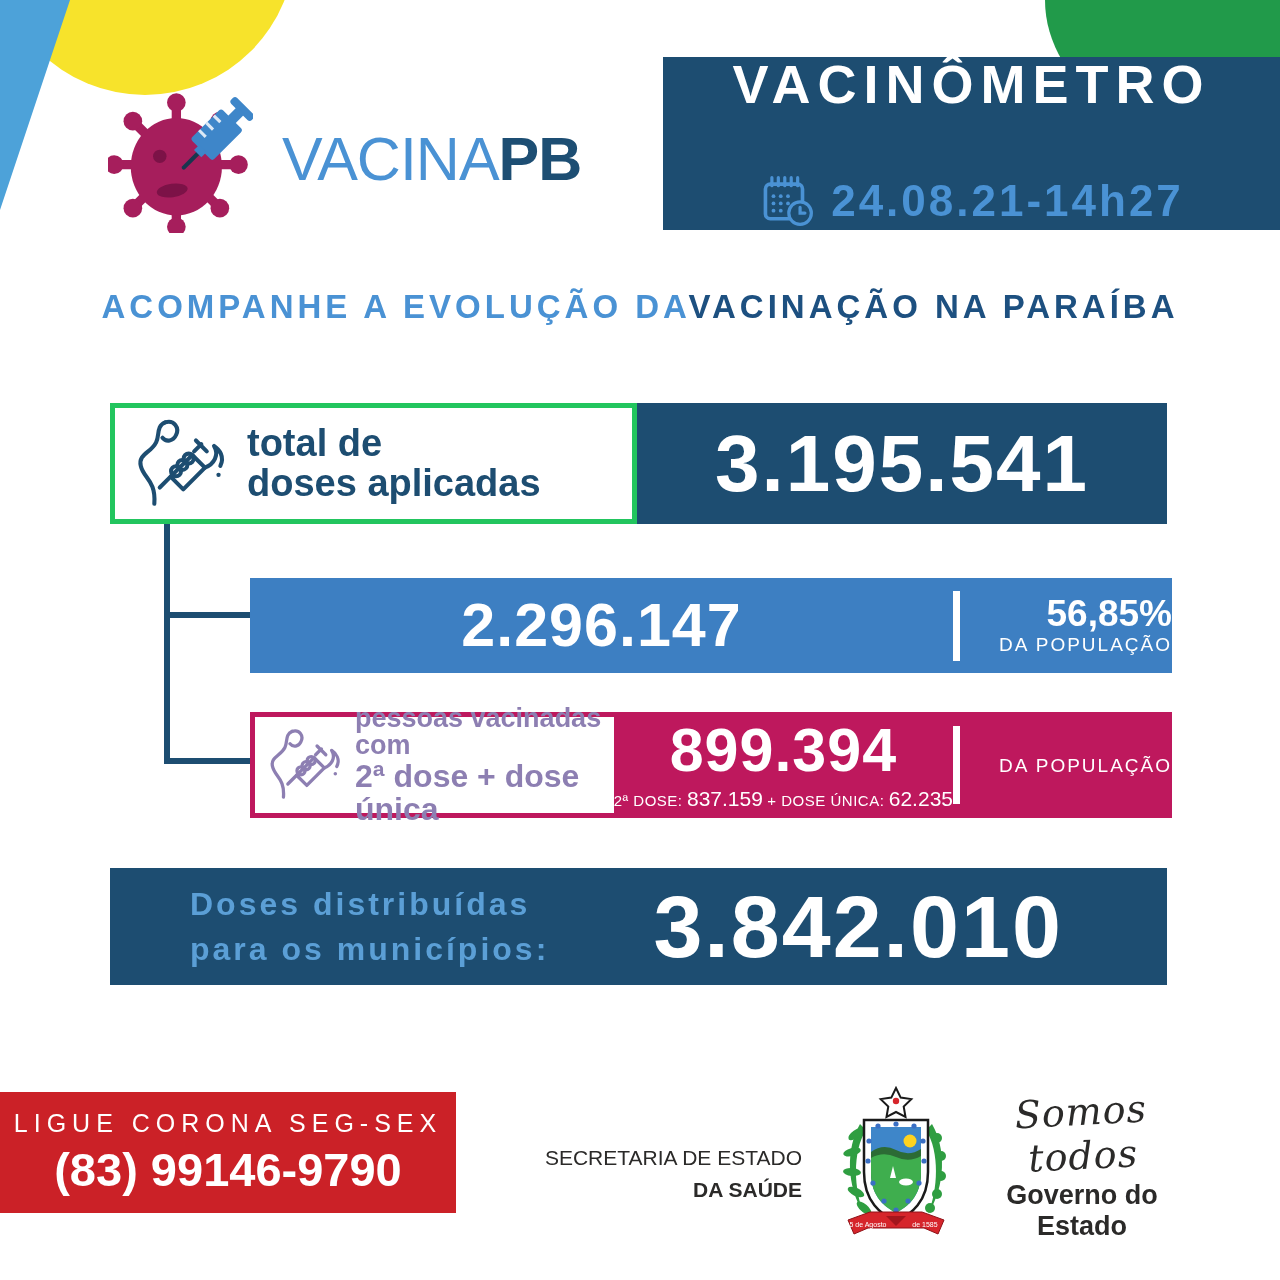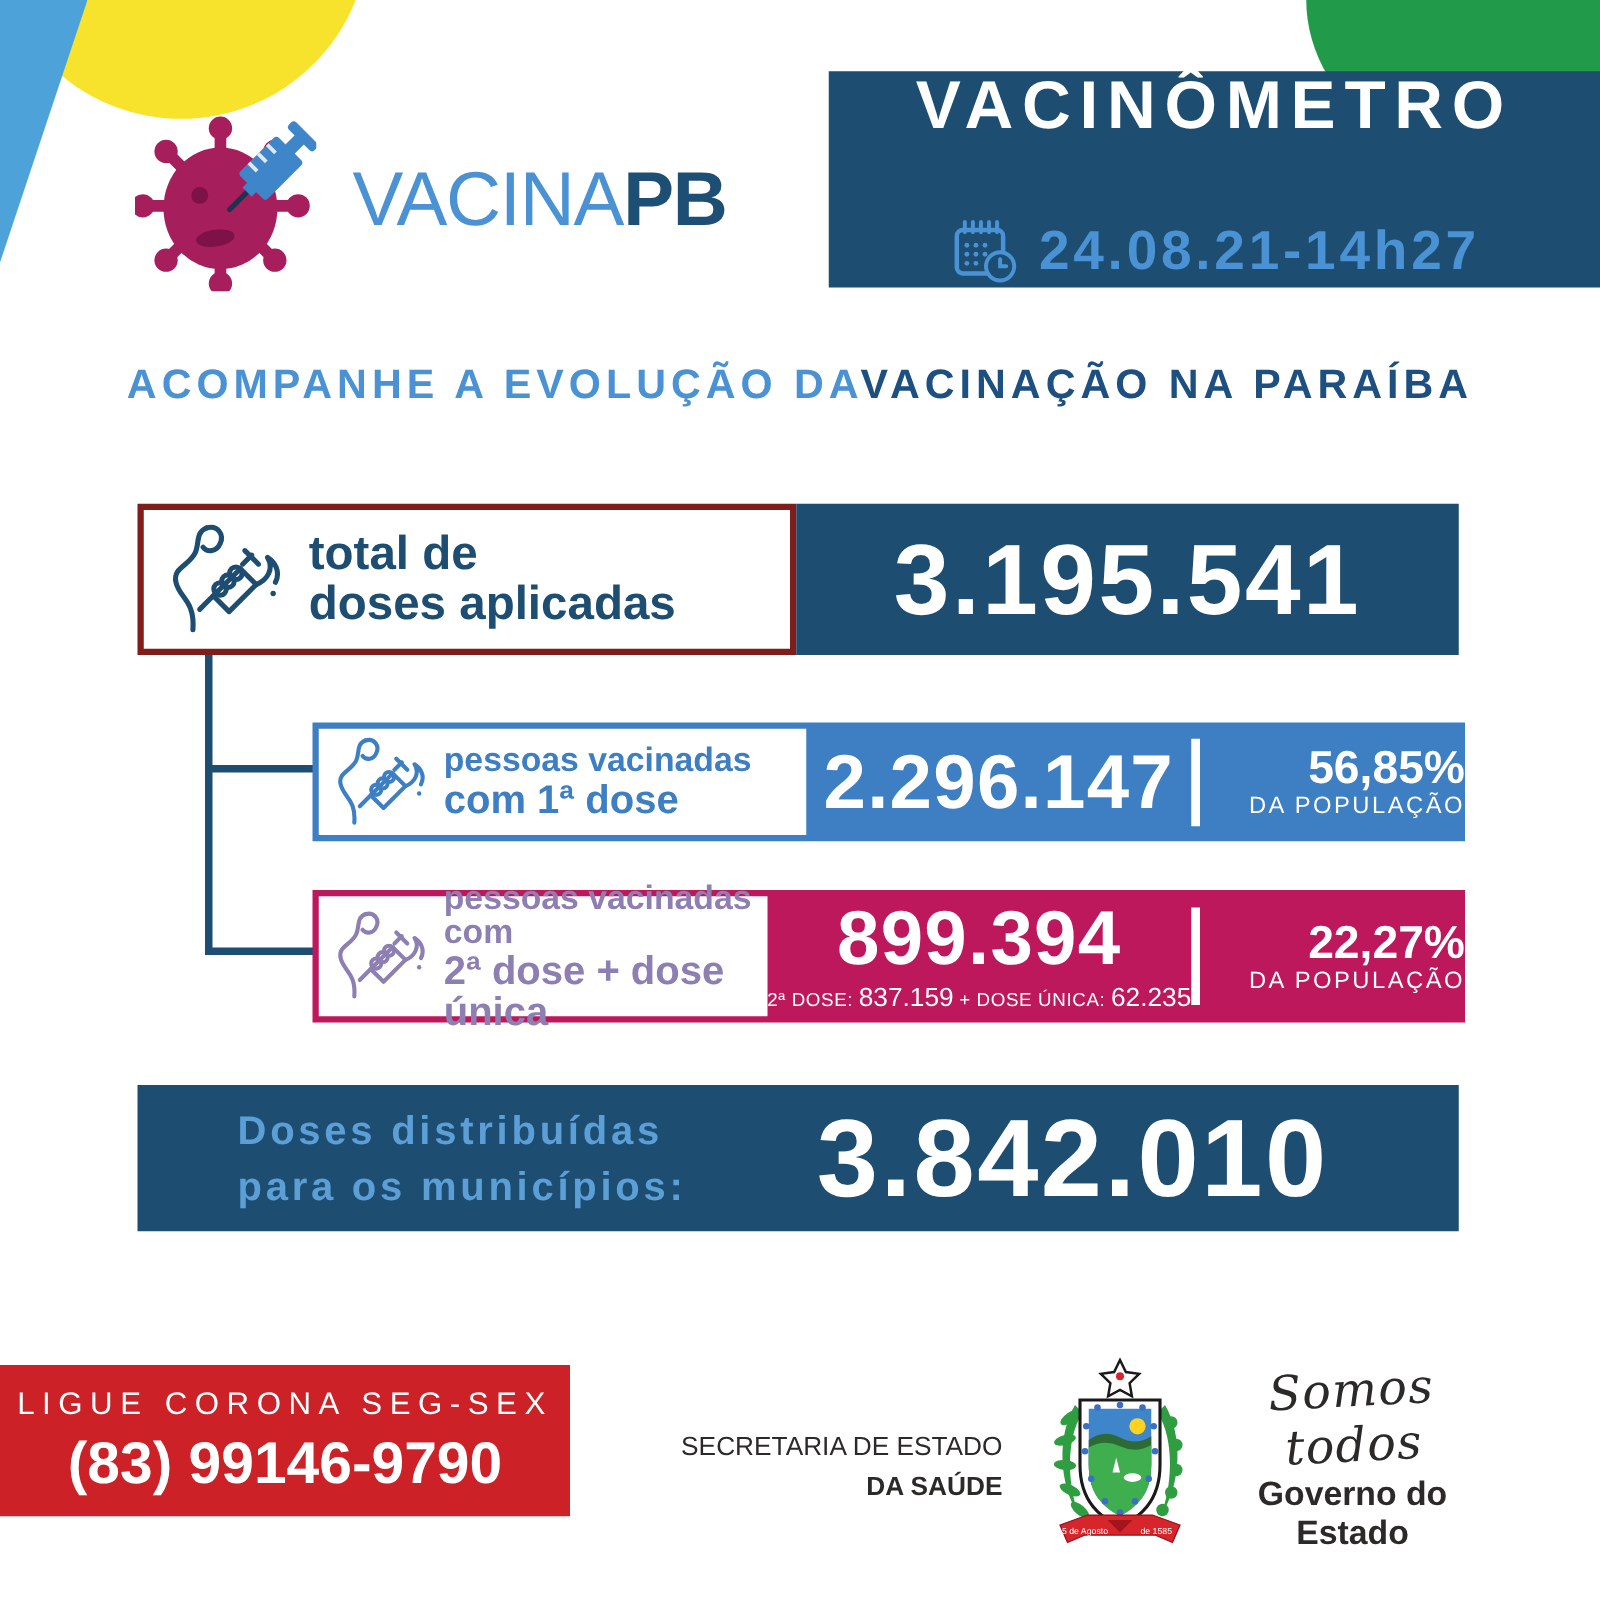--- a/index.html
+++ b/index.html
@@ -30,21 +30,21 @@
   .header-date{color:#4a92d4;font-weight:700;font-size:44px;letter-spacing:3px;}
 
   
   .subtitle{left:0;top:288px;width:1280px;text-align:center;font-weight:700;font-size:33px;
             letter-spacing:4px;}
   .subtitle .lt{color:#4a92d4;}
   .subtitle .dk{color:#1d5080;margin-left:0;}
 
   
   .box-total{left:110px;top:403px;width:1057px;height:121px;display:flex;z-index:3;}
-  .box-total .label-part{width:527px;background:#fff;border:5px solid #7f1d1d;box-sizing:border-box;
+  .box-total .label-part{width:527px;background:#fff;border:5px solid #22c55e;box-sizing:border-box;
                          display:flex;align-items:center;}
   .inj-icon{width:104px;height:92px;flex:0 0 auto;margin-left:14px;}
   .box-total .label-text{color:#1d4d71;font-weight:700;font-size:38px;line-height:1.05;margin-left:14px;}
   .box-total .value-part{flex:1;background:#1d4d71;color:#fff;display:flex;align-items:center;
                          justify-content:center;font-weight:700;font-size:80px;letter-spacing:2px;text-align:right;}
 
   .conn{background:#1d4d71;z-index:2;}
   .conn-v{left:164px;top:524px;width:6px;height:240px;}
   .conn-h1{left:164px;top:612px;width:90px;height:6px;}
   .conn-h2{left:164px;top:758px;width:90px;height:6px;}
@@ -199,38 +199,20 @@
     </div>
   </div>
   <div class="value-part">3.195.541</div>
 </div>
 
 <div class="abs conn conn-v"></div>
 <div class="abs conn conn-h1"></div>
 <div class="abs conn conn-h2"></div>
 
 <div class="abs dose-box dose1">
-  <div class="dose-panel">
-    <svg class="inj-icon small" viewBox="0 0 115 100" fill="none" stroke="#3d7fc2" stroke-width="4.5" stroke-linecap="round" stroke-linejoin="round">
-      <path d="M40 4 C30 8 34 18 30 26 C24 38 10 39 13 52 C16 66 30 68 28 94"></path>
-      <path d="M40 4 C50 1 56 10 52 18 C49 25 41 26 37 21"></path>
-      <path d="M46 64 L70 40 L84 54 L60 78 Z"></path>
-      <path d="M46 64 L34 76"></path>
-      <path d="M72 36 L80 28 M74 24 L86 36"></path>
-      <circle cx="59" cy="51" r="5.5"></circle>
-        <circle cx="52" cy="58" r="5.5"></circle>
-        <circle cx="66" cy="44" r="5.5"></circle>
-      <path d="M84 54 C94 50 100 40 94 30 C100 34 106 42 101 52"></path>
-      <circle cx="99" cy="62" r="2.4" fill="#3d7fc2" stroke="none"></circle>
-    </svg>
-    <div class="dose-label">
-      <span class="l1">pessoas vacinadas</span>
-      <span class="l2">com 1ª dose</span>
-    </div>
-  </div>
   <div class="dose-value-zone">
     <div class="dose-value">2.296.147</div>
   </div>
   <div class="dose-divider"></div>
   <div class="dose-percent">
     <div class="pv">56,85%</div>
     <div class="pc">DA POPULAÇÃO</div>
   </div>
 </div>
 
@@ -257,21 +239,20 @@
     <div class="dose-value">899.394</div>
     <div class="dose-breakdown">
       <span class="bl">2ª DOSE:</span>
       <span class="bv">837.159</span>
       <span class="bl">+ DOSE ÚNICA:</span>
       <span class="bv">62.235</span>
     </div>
   </div>
   <div class="dose-divider"></div>
   <div class="dose-percent">
-    <div class="pv">22,27%</div>
     <div class="pc">DA POPULAÇÃO</div>
   </div>
 </div>
 
 <div class="abs box-dist">
   <div class="label">
     <span>Doses distribuídas</span><br>
     <span>para os municípios:</span>
   </div>
   <div class="value">3.842.010</div>

